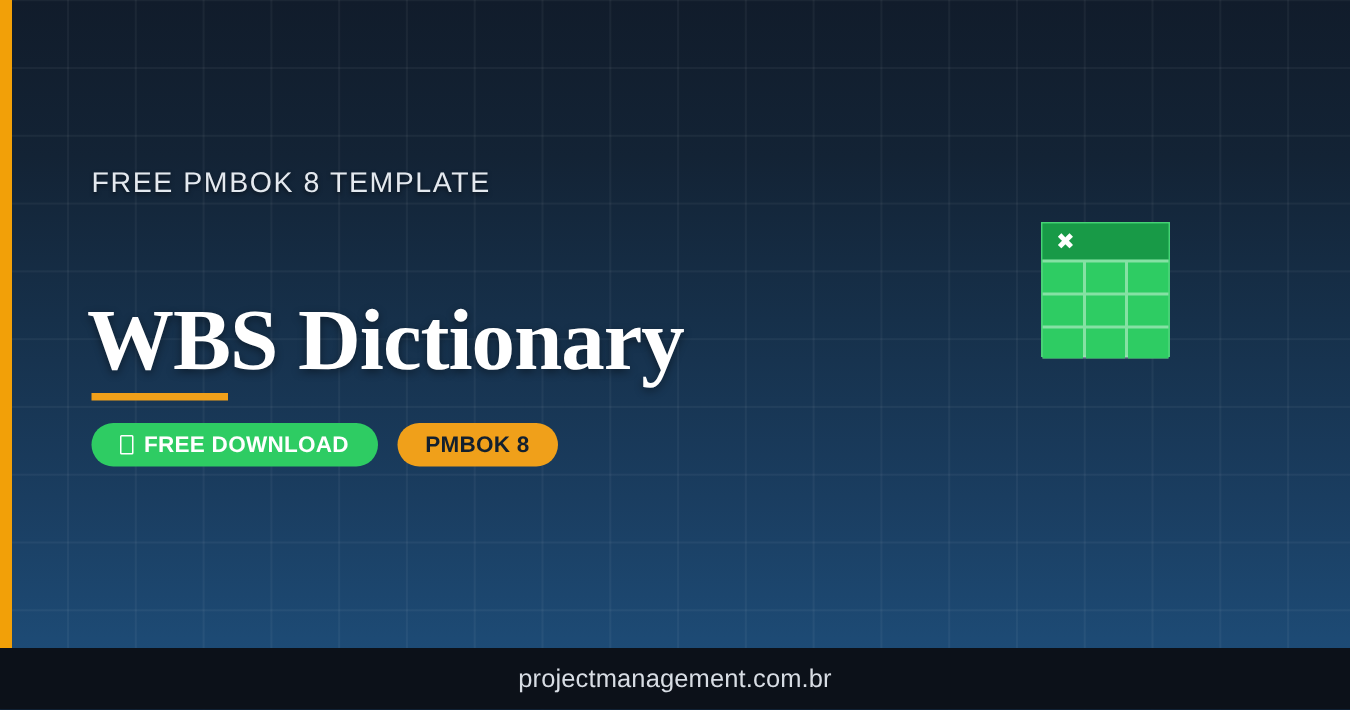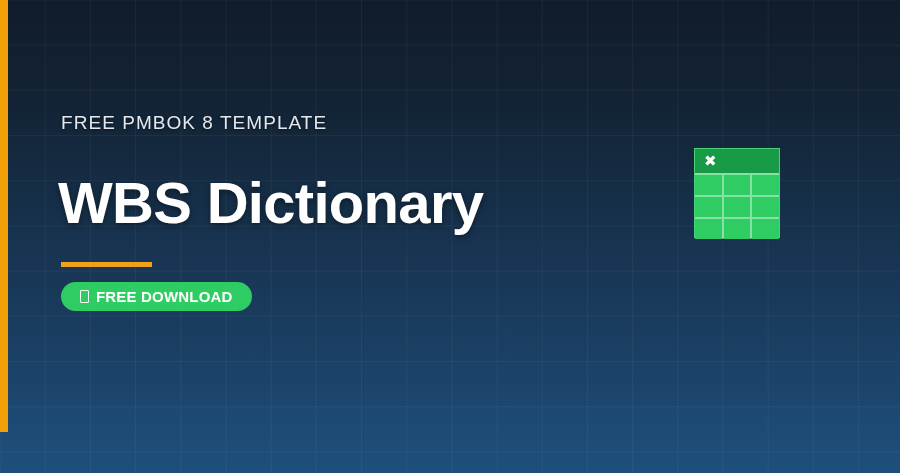--- a/index.html
+++ b/index.html
@@ -58,27 +58,28 @@
     font-weight:400;
     letter-spacing:0.055em;
     color:#e4e9ef;
     white-space:nowrap;
     text-shadow:0 1px 3px rgba(0,0,0,0.5);
     margin-top:26px;
   }
 
   #page-title {
     position:absolute;
-    left:-3px; top:169px;
+    left:-3px; top:193px;
     font-size:58px;
     font-weight:bold;
     letter-spacing:-0.012em;
     color:#ffffff;
     white-space:nowrap;
     text-shadow:0 2px 6px rgba(0,0,0,0.42);
+    font-family:Liberation Serif, serif;
   }
 
   #title-underline {
     position:absolute;
     left:0; top:262px;
     width:91px; height:5px;
     background:#f0a01a;
   }
 
   #badge-row {
@@ -201,20 +202,23 @@
 
     <div id="title-underline"></div>
 
     <div id="badge-row">
 
       <div class="badge" id="badge-download">
         <span id="download-icon"></span>
         <span>FREE DOWNLOAD</span>
       </div>
 
+      <div class="badge" id="badge-pmbok">
+        <span>PMBOK 8</span>
+      </div>
 
     </div>
   </div>
 
   <div id="spreadsheet-icon">
     <div id="spreadsheet-header">
       <span id="spreadsheet-x-icon">✖</span>
     </div>
     <div id="spreadsheet-body">
       <div class="spreadsheet-cell"></div>
@@ -222,14 +226,17 @@
       <div class="spreadsheet-cell"></div>
       <div class="spreadsheet-cell"></div>
       <div class="spreadsheet-cell"></div>
       <div class="spreadsheet-cell"></div>
       <div class="spreadsheet-cell"></div>
       <div class="spreadsheet-cell"></div>
       <div class="spreadsheet-cell"></div>
     </div>
   </div>
 
+  <div id="footer-bar">
+    <span id="footer-website">projectmanagement.com.br</span>
+  </div>
 
 </div>
 
 </body></html>

